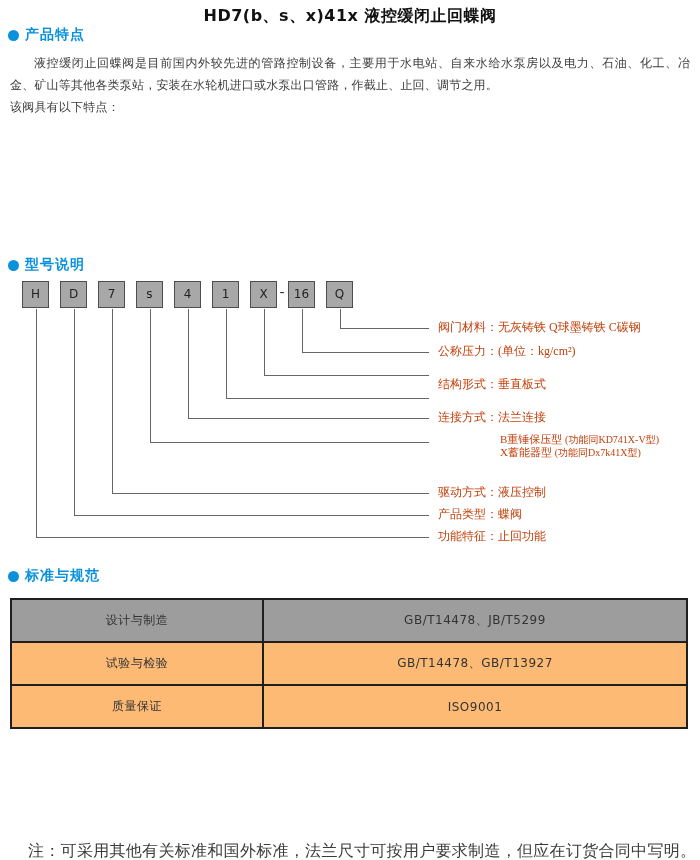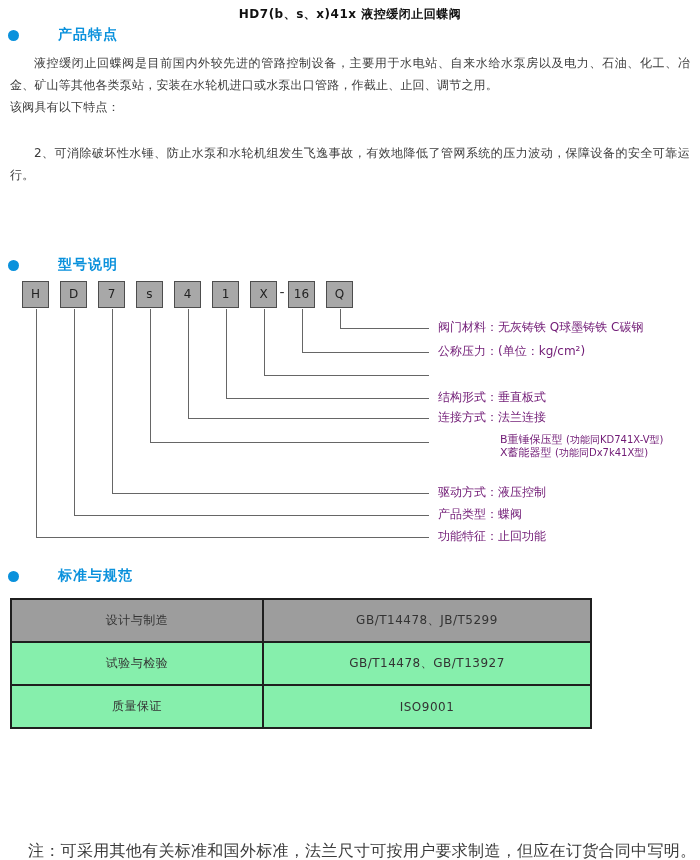--- a/index.html
+++ b/index.html
@@ -1,67 +1,66 @@
 <!DOCTYPE html>
 <html><head>
 <meta charset="utf-8">
 <style>
   html,body{margin:0;padding:0;background:#ffffff;}
   body{width:700px;height:860px;font-family:"DejaVu Sans","Liberation Sans",sans-serif;}
   .page{position:relative;width:700px;height:860px;background:#fff;overflow:hidden;}
 
   .title{position:absolute;top:6px;left:0;width:700px;text-align:center;
-         font-size:12px;font-weight:bold;color:#111;letter-spacing:0.5px;}
+         font-size:16px;font-weight:bold;color:#111;letter-spacing:0.5px;}
 
-  .sec-head{position:absolute;left:8px;height:18px;display:flex;align-items:center;gap:33px;}
+  .sec-head{position:absolute;left:8px;height:18px;display:flex;align-items:center;}
   .dot{display:inline-block;width:11px;height:11px;border-radius:50%;background:#0a91dc;margin-right:6px;}
   .sec-title{font-size:14px;font-weight:bold;color:#0a91dc;letter-spacing:1px;}
 
   .para{position:absolute;left:10px;width:680px;font-size:12px;line-height:22px;color:#3b3b3b;
         letter-spacing:0.2px;text-align:justify;}
   .indent{text-indent:2em;}
 
   
   .diagram{position:absolute;top:280px;left:0;width:700px;height:286px;}
   .code-box{position:absolute;top:1px;width:27px;height:27px;background:#a8a8a8;
             border:1px solid #4d4d4d;box-sizing:border-box;text-align:center;
             line-height:25px;font-size:12px;color:#222;}
   .code-sep{position:absolute;left:276px;top:4px;width:12px;text-align:center;
             font-size:14px;color:#333;}
   .conn{position:absolute;border-left:1px solid #666;border-bottom:1px solid #666;top:29px;}
-  .dlabel{position:absolute;left:438px;font-size:12px;line-height:16px;color:#701a75;white-space:nowrap;}
+  .dlabel{position:absolute;left:438px;font-size:12px;line-height:16px;color:#c2410c;white-space:nowrap;font-family:Liberation Serif, serif;}
   .subline{margin-left:62px;line-height:13px;font-size:11px;}
   .subline .note{font-size:10px;text-align:center;}
 
   
-  .std-table{position:absolute;top:598px;left:10px;width:582px;border-collapse:collapse;}
+  .std-table{position:absolute;top:598px;left:10px;width:678px;border-collapse:collapse;}
   .std-table td{border:2px solid #1f1f1f;height:39px;text-align:center;
                 font-size:12px;color:#333;letter-spacing:0.5px;}
   .std-table td.c1{width:248px;}
   .row-dark td{background:#9d9d9d;}
   .row-white td{background:#ffffff;}
-  .row-light td{background:#86efac;}
+  .row-light td{background:#fdba74;}
 
   .note-line{position:absolute;left:28px;top:841px;font-size:16px;color:#3b3b3b;letter-spacing:0.3px;}
 </style>
 </head>
 <body>
 
 <div class="page">
 
   <div class="title">HD7(b、s、x)41x 液控缓闭止回蝶阀</div>
 
   <div class="sec-head" style="top:26px">
     <span class="dot"></span>
     <span class="sec-title">产品特点</span>
   </div>
 
   <div class="para indent" style="top:52px">液控缓闭止回蝶阀是目前国内外较先进的管路控制设备，主要用于水电站、自来水给水泵房以及电力、石油、化工、冶金、矿山等其他各类泵站，安装在水轮机进口或水泵出口管路，作截止、止回、调节之用。</div>
   <div class="para" style="top:96px">该阀具有以下特点：</div>
-  <div class="para indent" style="top:142px">2、可消除破坏性水锤、防止水泵和水轮机组发生飞逸事故，有效地降低了管网系统的压力波动，保障设备的安全可靠运行。</div>
 
   <div class="sec-head" style="top:256px">
     <span class="dot"></span>
     <span class="sec-title">型号说明</span>
   </div>
 
   <div class="diagram">
 
     <span class="code-box" style="left:22px">H</span>
     <span class="code-box" style="left:60px">D</span>
@@ -79,21 +78,21 @@
     <i class="conn" style="left:264px;height:66px;width:164px"></i>
     <i class="conn" style="left:226px;height:89px;width:202px"></i>
     <i class="conn" style="left:188px;height:109px;width:240px"></i>
     <i class="conn" style="left:150px;height:133px;width:278px"></i>
     <i class="conn" style="left:112px;height:184px;width:316px"></i>
     <i class="conn" style="left:74px;height:206px;width:354px"></i>
     <i class="conn" style="left:36px;height:228px;width:392px"></i>
 
     <div class="dlabel" style="top:39px">阀门材料：无灰铸铁 Q球墨铸铁 C碳钢</div>
     <div class="dlabel" style="top:63px">公称压力：(单位：kg/cm²)</div>
-    <div class="dlabel" style="top:109px">结构形式：垂直板式</div>
+    <div class="dlabel" style="top:96px">结构形式：垂直板式</div>
     <div class="dlabel" style="top:129px">连接方式：法兰连接</div>
     <div class="dlabel" style="top:153px">
       <div class="subline">
         <span>B重锤保压型</span>
         <span class="note">(功能同KD741X-V型)</span>
       </div>
       <div class="subline">
         <span>X蓄能器型</span>
         <span class="note">(功能同Dx7k41X型)</span>
       </div>

